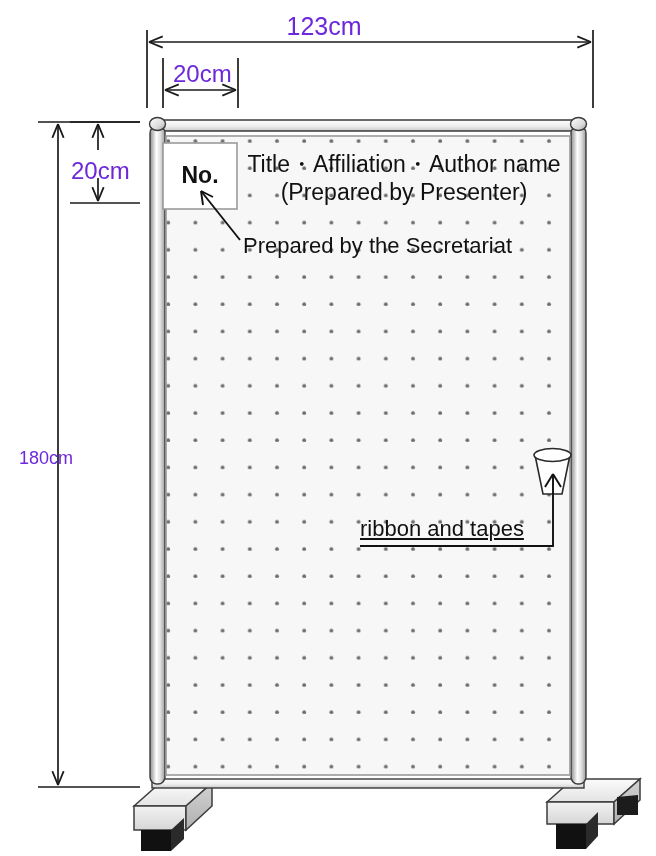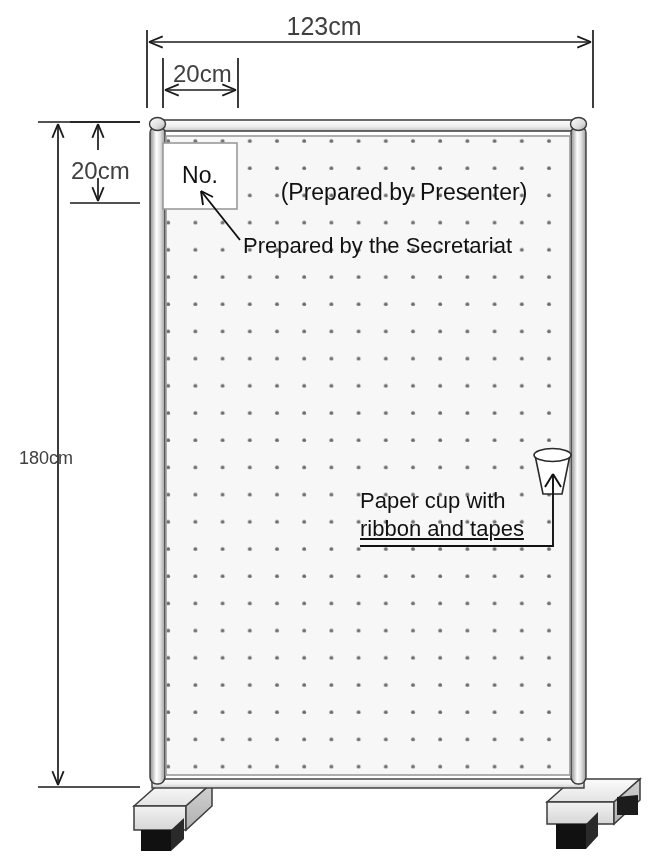--- a/index.html
+++ b/index.html
@@ -20,21 +20,21 @@
   .svg-layer {
     position: absolute;
     left: 0;
     top: 0;
     width: 656px;
     height: 856px;
   }
   .dim-label {
     position: absolute;
     font-family: "Liberation Sans", sans-serif;
-    color: #404040;
+    color: #6d28d9;
     white-space: nowrap;
     line-height: 1;
   }
   #label-width {
     left: 324px;
     top: 14px;
     font-size: 25px;
     transform: translateX(-50%);
   }
   #label-margin-h {
@@ -57,20 +57,21 @@
     font-family: "Liberation Sans", sans-serif;
     color: #111111;
     white-space: nowrap;
     line-height: 1.12;
   }
   #no-box-label {
     left: 200px;
     top: 163px;
     font-size: 23px;
     transform: translateX(-50%);
+    font-weight: bold;
   }
   #title-line-1 {
     left: 404px;
     top: 152px;
     font-size: 23px;
     transform: translateX(-50%);
   }
   #title-line-2 {
     left: 404px;
     top: 180px;
@@ -230,22 +231,22 @@
   <div class="dim-label" id="label-width">123cm</div>
 
   <div class="dim-label" id="label-margin-h">20cm</div>
 
   <div class="dim-label" id="label-height">180cm</div>
 
   <div class="dim-label" id="label-margin-v">20cm</div>
 
   <div class="board-text" id="no-box-label">No.</div>
 
+  <div class="board-text" id="title-line-1">Title・Affiliation・Author name</div>
 
   <div class="board-text" id="secretariat-note">Prepared by the Secretariat</div>
 
   <div class="board-text" id="title-line-2">(Prepared by Presenter)</div>
 
-  <div class="board-text" id="cup-note-1">Paper cup with</div>
 
   <div class="board-text" id="cup-note-2">ribbon and tapes</div>
 
 </div>
 
 </body></html>

